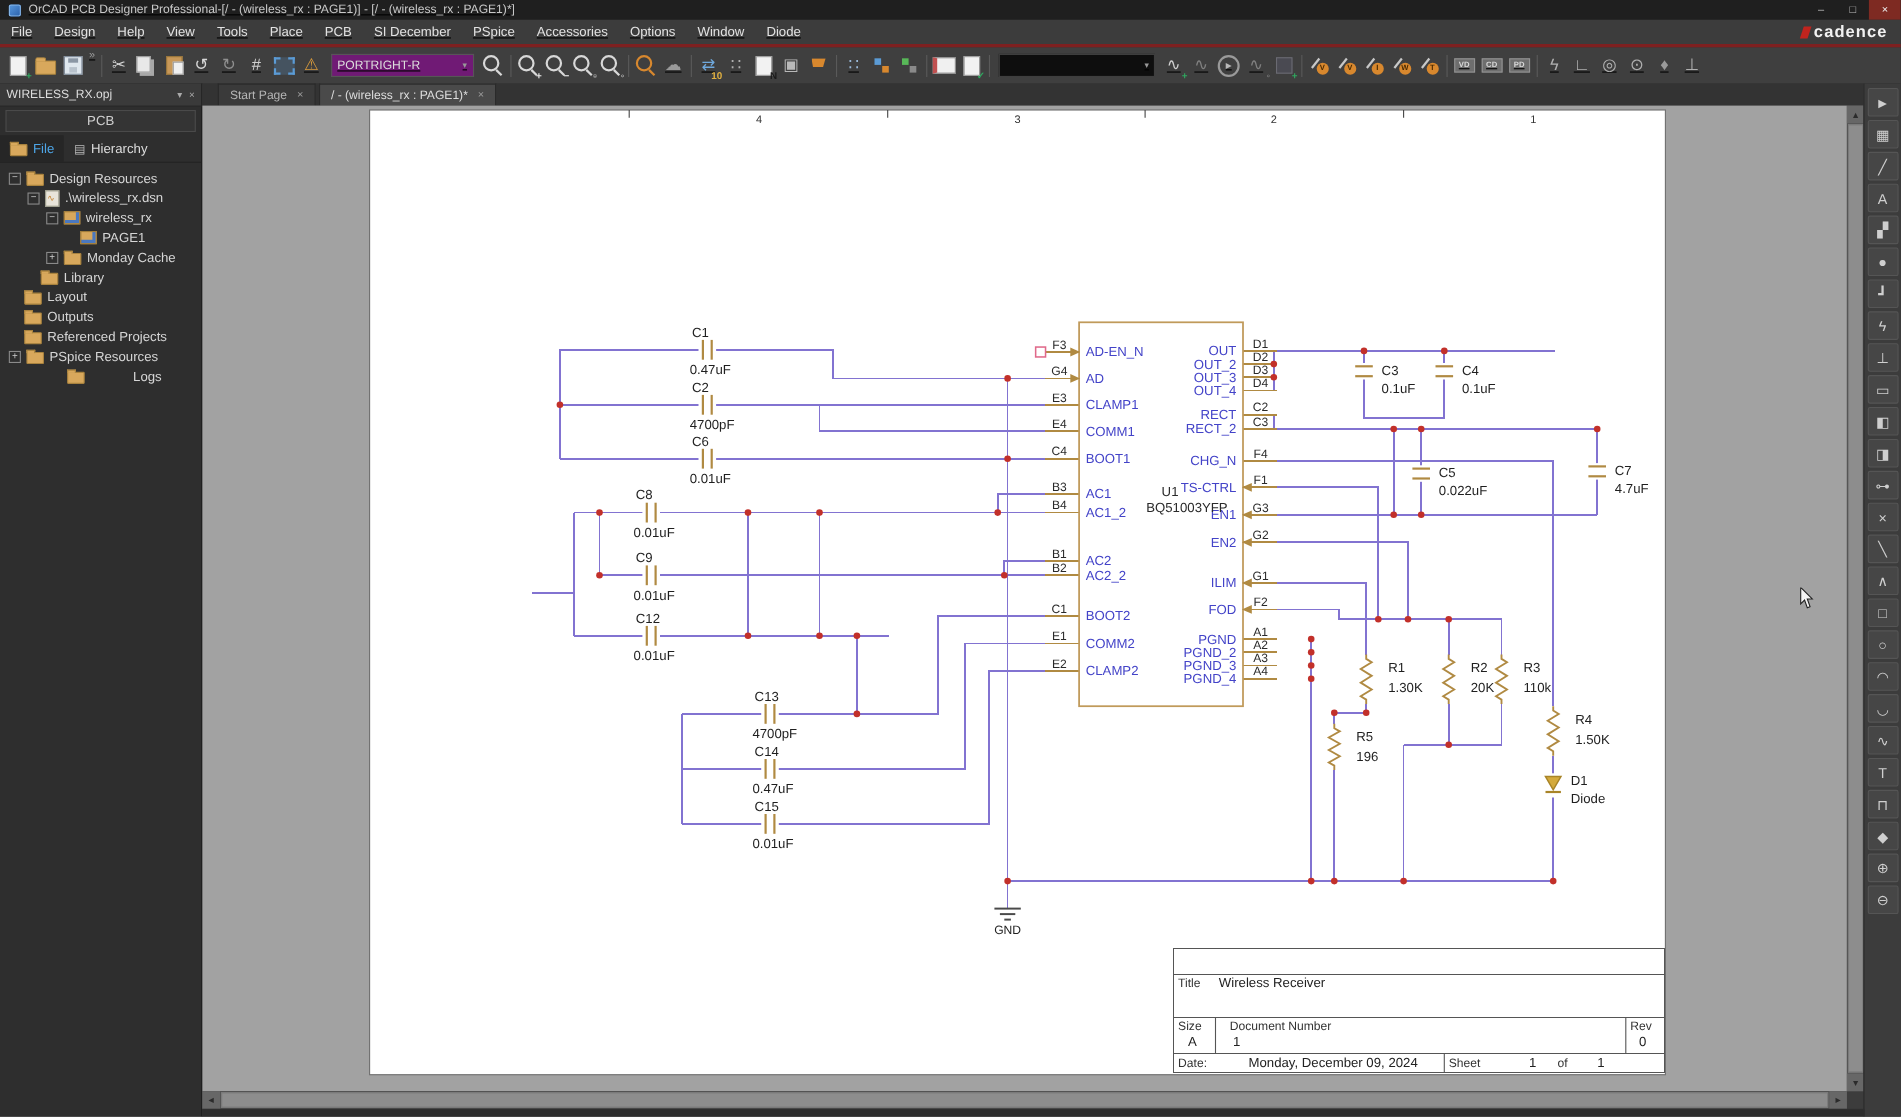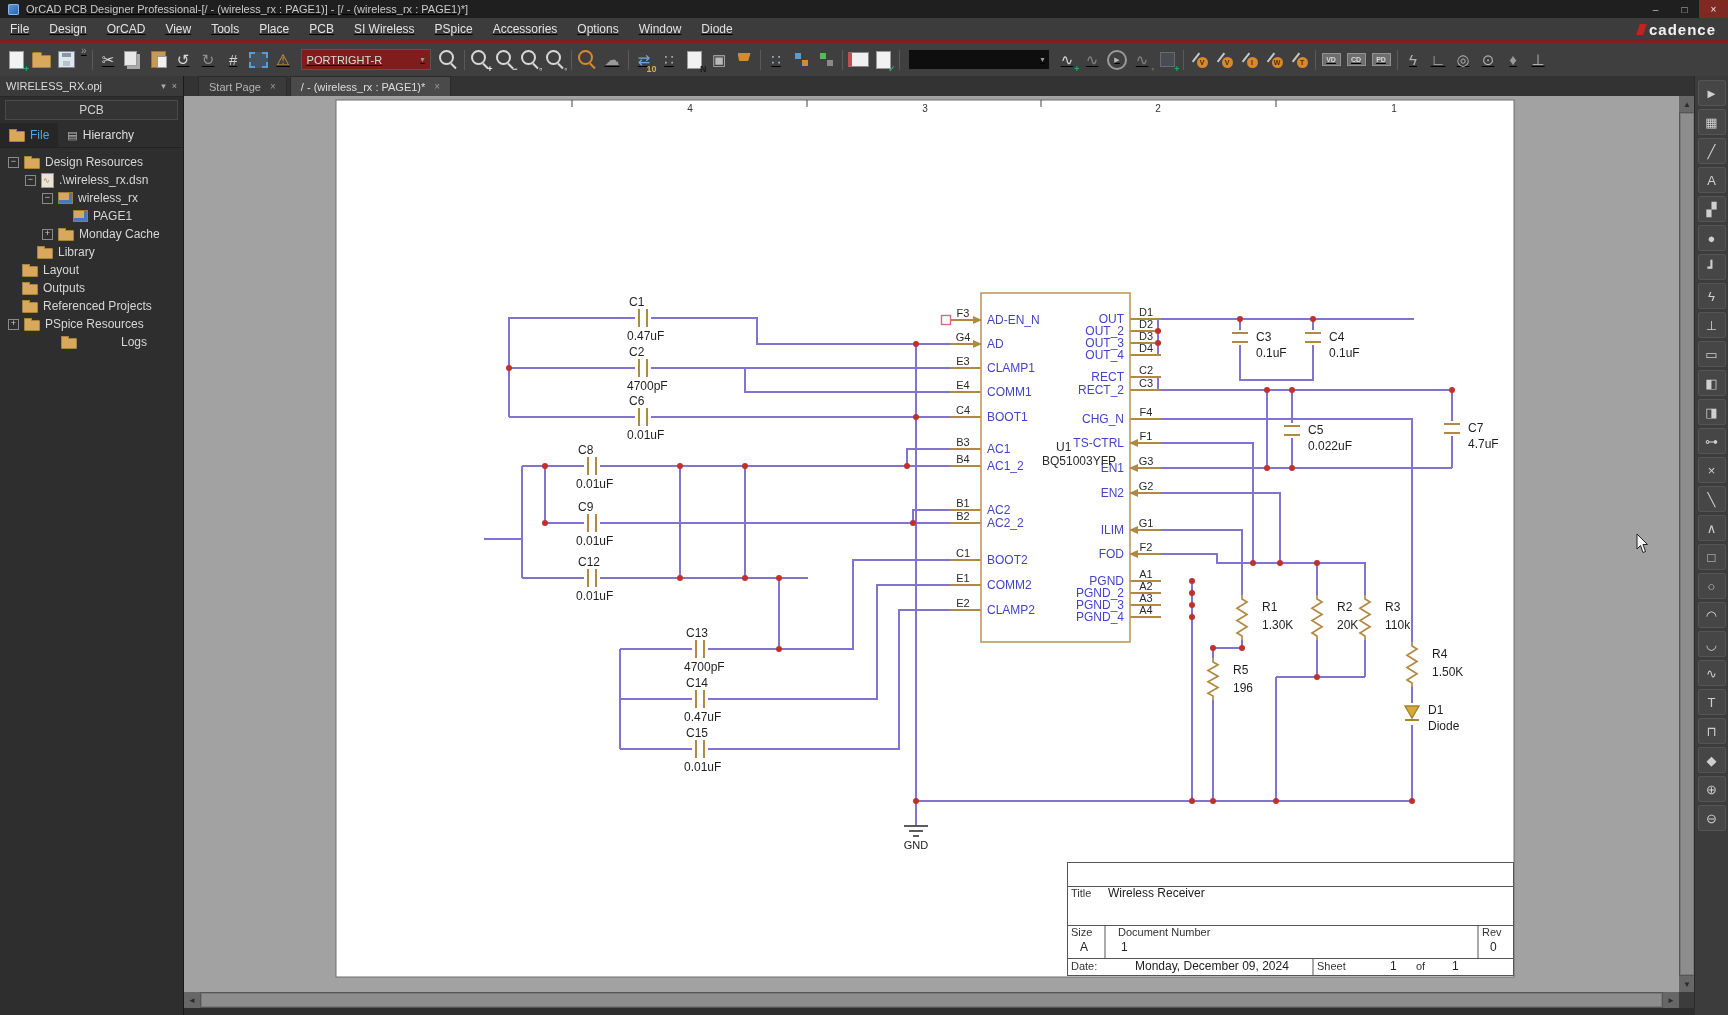--- a/index.html
+++ b/index.html
@@ -19,21 +19,21 @@
   .cadence{position:absolute;right:12px;top:0;height:22px;display:flex;align-items:center;gap:4px;color:#f2f2f2;font-size:15px;font-weight:600;letter-spacing:1px;}
   .cad-mark{width:7px;height:11px;background:#c0241e;transform:skewX(-18deg);}
 
   
   .toolbar{height:33px;background:#3f3f3f;display:flex;align-items:center;padding-left:4px;border-bottom:1px solid #2a2a2a;}
   .tbtn{width:25px;height:26px;display:flex;align-items:center;justify-content:center;position:relative;flex:none;}
   .tbtn .g{font-size:15px;line-height:1;}
   .tbtn .sub{position:absolute;right:0;bottom:-1px;font-size:9px;font-weight:700;line-height:1;}
   .sep{width:1px;height:20px;background:#5a5a5a;margin:0 3px;flex:none;}
   .ovf{color:#9a9a9a;font-size:10px;margin:0 2px;align-self:flex-start;padding-top:2px;}
-  .dropdown{width:118px;height:19px;background:#7f1d1d;border:1px solid #565656;color:#ddd;font-size:11px;display:flex;align-items:center;padding:0 5px;margin:0 5px;flex:none;}
+  .dropdown{width:118px;height:19px;background:#701a75;border:1px solid #565656;color:#ddd;font-size:11px;display:flex;align-items:center;padding:0 5px;margin:0 5px;flex:none;}
   .dropdown .arrow,.dde .arrow{margin-left:auto;color:#999;font-size:8px;}
   .dde{width:132px;height:19px;background:#0e0e0e;border:1px solid #3e3e3e;margin:0 5px;display:flex;align-items:center;padding:0 4px;flex:none;}
 
   
   .b-page{width:13px;height:16px;background:#f2f2f2;border:1px solid #9a9a9a;}
   .b-folder{width:17px;height:11px;background:#d8a85c;border:1px solid #a8823e;border-radius:1px;position:relative;margin-top:3px;}
   .b-folder::before{content:"";position:absolute;top:-4px;left:-1px;width:8px;height:3px;background:#d8a85c;border:1px solid #a8823e;border-bottom:none;border-radius:2px 2px 0 0;}
   .b-disk{width:15px;height:15px;background:#dfe7ee;border:1px solid #7a8694;position:relative;}
   .b-disk::before{content:"";position:absolute;top:1px;left:3px;right:3px;height:4px;background:#8a96a4;}
   .b-disk::after{content:"";position:absolute;bottom:1px;left:4px;right:4px;height:5px;background:#b8c2cc;}
@@ -116,26 +116,26 @@
         <div class="winbtn">–</div>
         <div class="winbtn">□</div>
         <div class="winbtn close">×</div>
       </div>
   </div>
 
   <div class="menubar">
     <div id="menu-items" style="display:flex;height:100%;">
         <div class="menuitem">File</div>
         <div class="menuitem">Design</div>
-        <div class="menuitem">OrCAD</div>
+        <div class="menuitem">Help</div>
         <div class="menuitem">View</div>
         <div class="menuitem">Tools</div>
         <div class="menuitem">Place</div>
         <div class="menuitem">PCB</div>
-        <div class="menuitem">SI Wireless</div>
+        <div class="menuitem">SI December</div>
         <div class="menuitem">PSpice</div>
         <div class="menuitem">Accessories</div>
         <div class="menuitem">Options</div>
         <div class="menuitem">Window</div>
         <div class="menuitem">Diode</div>
       </div>
     <div class="cadence">
       <span class="cad-mark"></span>
       <span>cadence</span>
     </div>

